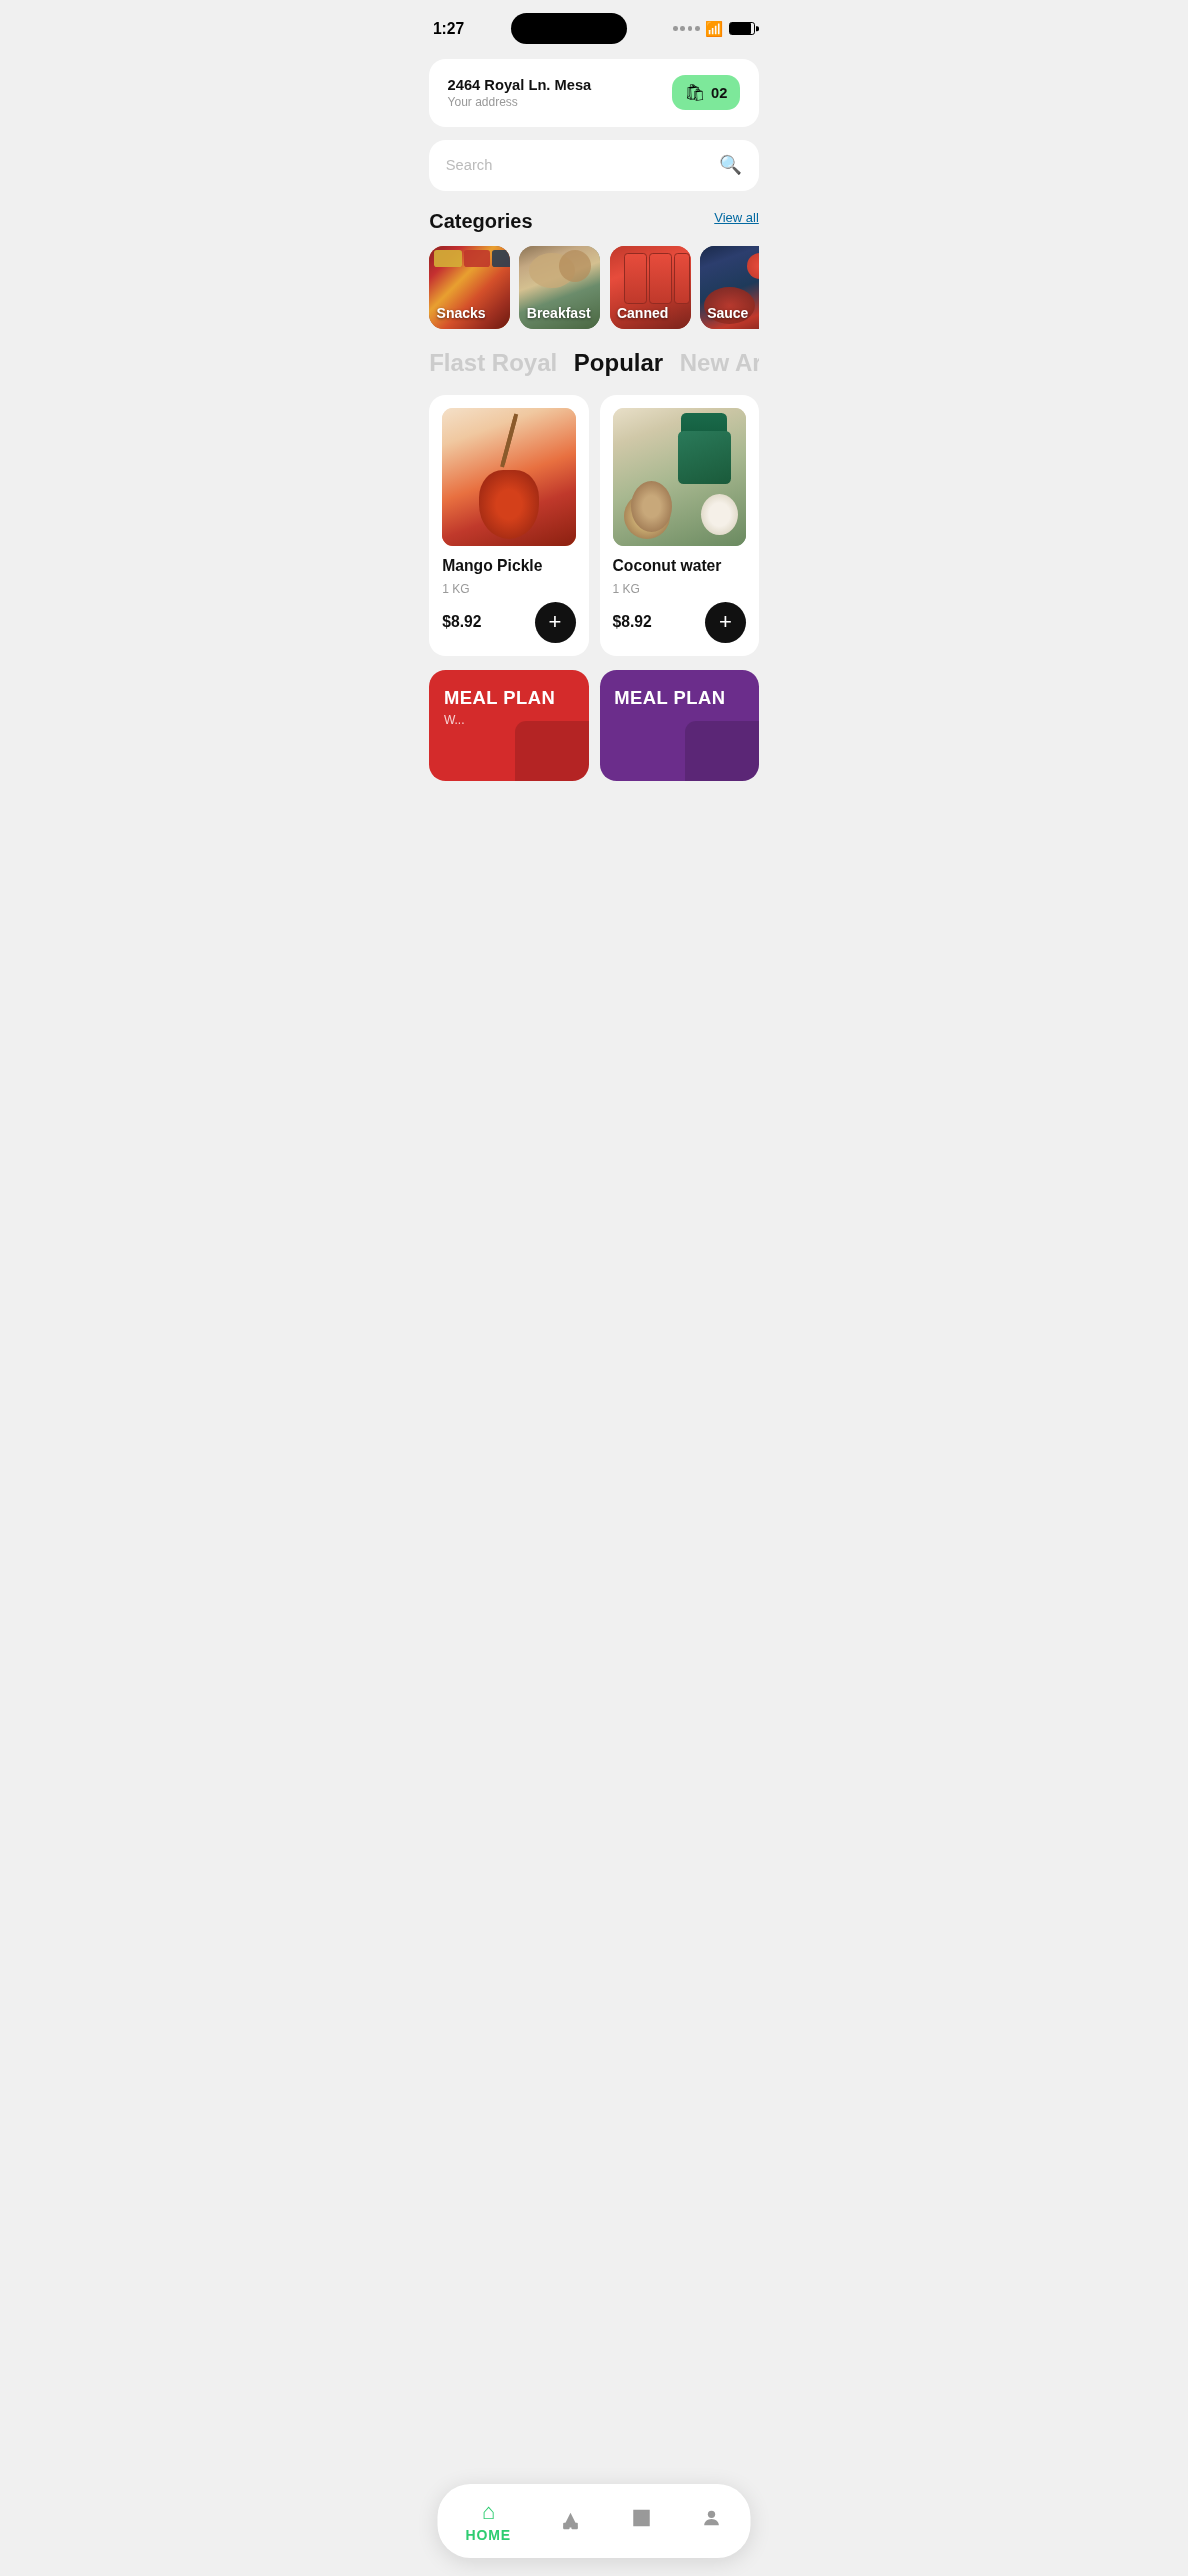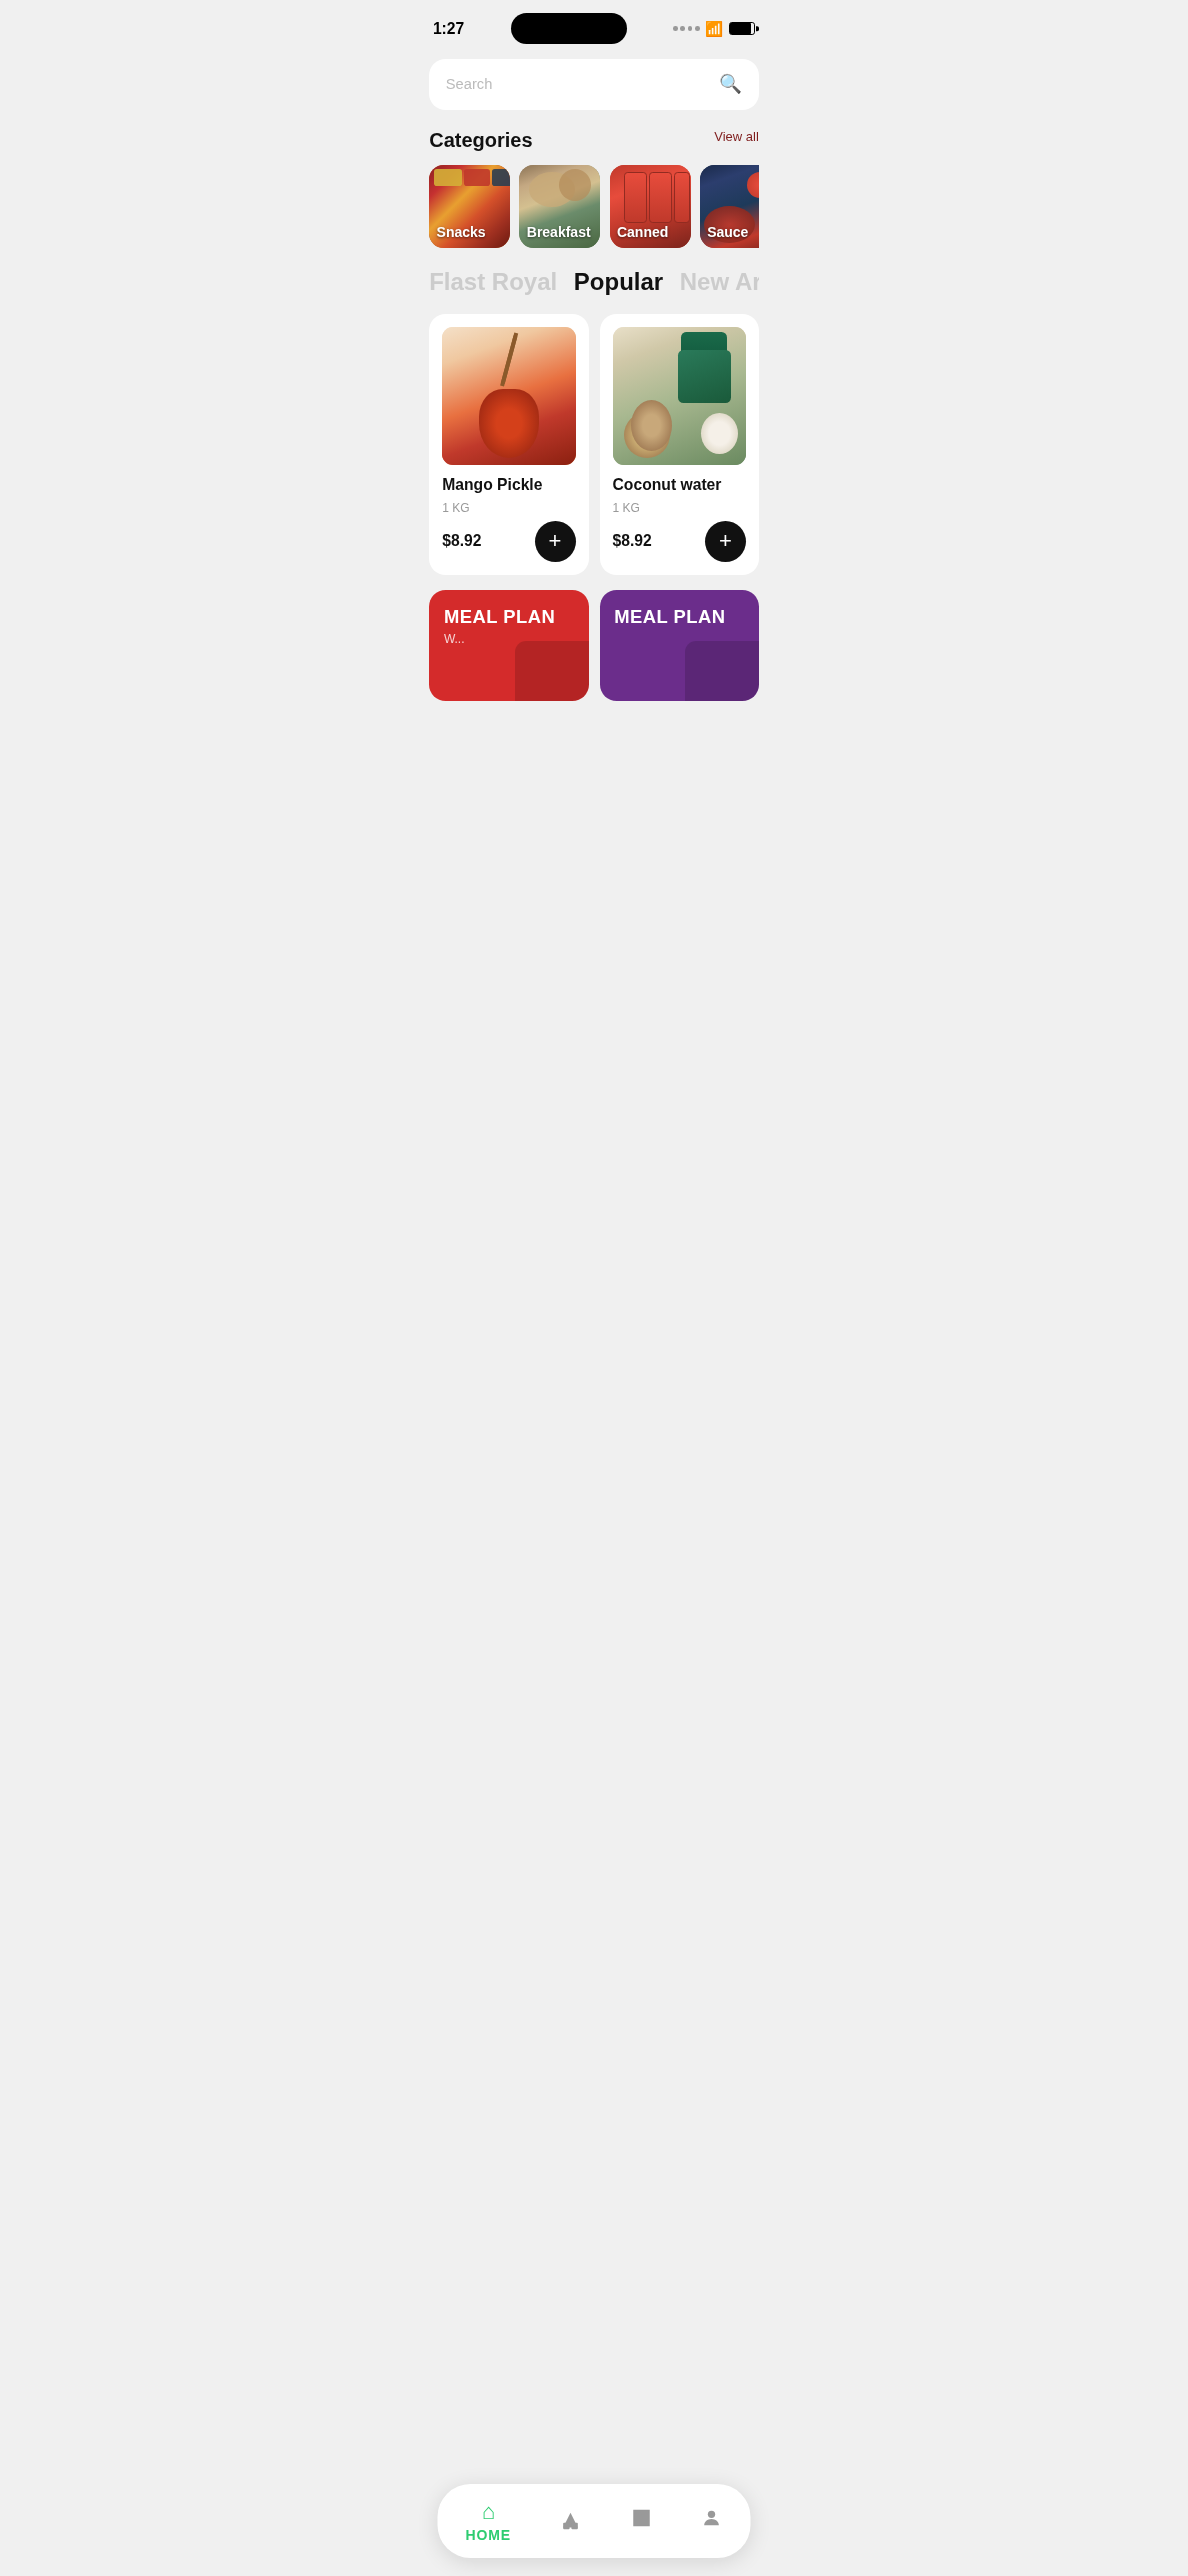--- a/index.html
+++ b/index.html
@@ -146,21 +146,22 @@
       justify-content: space-between;
       margin-bottom: 13px;
     }
     .section-title {
       font-size: 20px;
       font-weight: 800;
       color: #111;
     }
     .view-all-link {
       font-size: 13px;
-      color: #7f1d1d;
+      color: #0369a1;
+      text-decoration: underline;
     }
 
     
     .categories-grid {
       display: flex;
       gap: 9.2px;
       overflow-x: auto;
       margin-bottom: 20px;
       scrollbar-width: none;
     }
@@ -406,20 +407,30 @@
     </div>
     <span class="wifi-icon">📶</span>
     <div class="battery-icon">
       <div class="battery-fill"></div>
     </div>
   </div>
 </div>
 
 <div class="main-content">
 
+  <div class="address-card">
+    <div class="address-text">
+      <div class="address-main">2464 Royal Ln. Mesa</div>
+      <div class="address-sub">Your address</div>
+    </div>
+    <div class="cart-badge">
+      <span class="cart-badge-icon">🛍</span>
+      <span class="cart-badge-count">02</span>
+    </div>
+  </div>
 
   <div class="search-bar">
     <span class="search-placeholder">Search</span>
     <span class="search-icon-wrap">🔍</span>
   </div>
 
   <div class="section-header">
     <span class="section-title">Categories</span>
     <span class="view-all-link">View all</span>
   </div>

